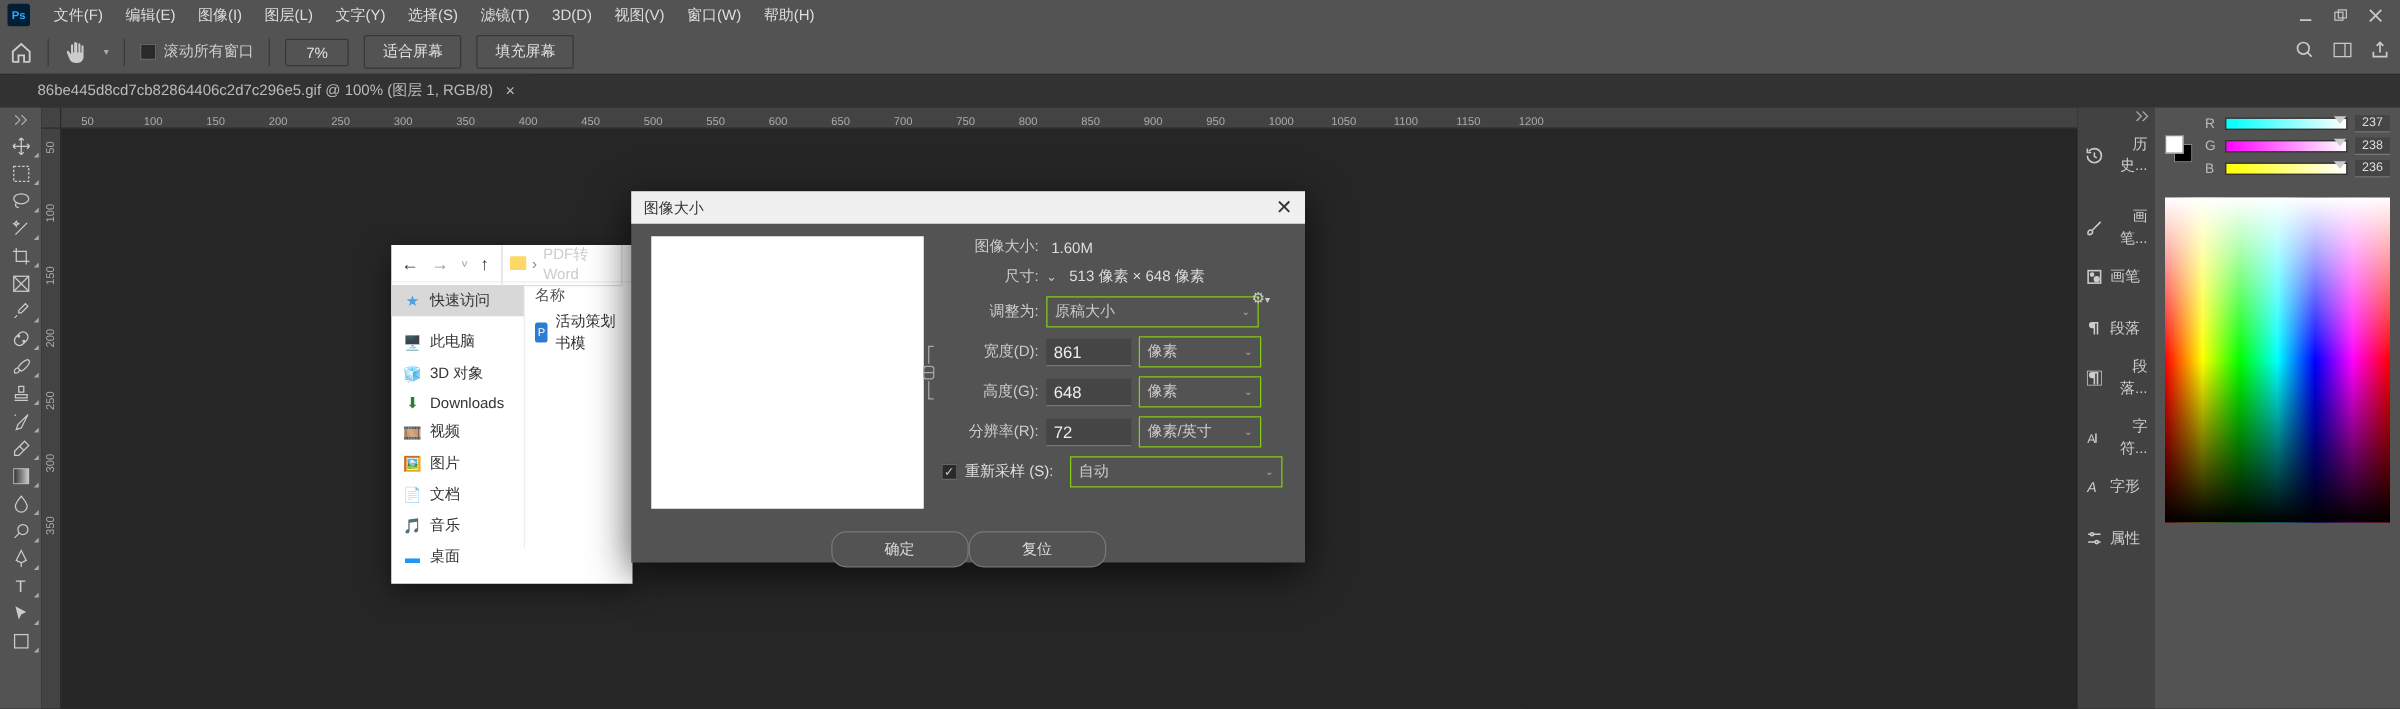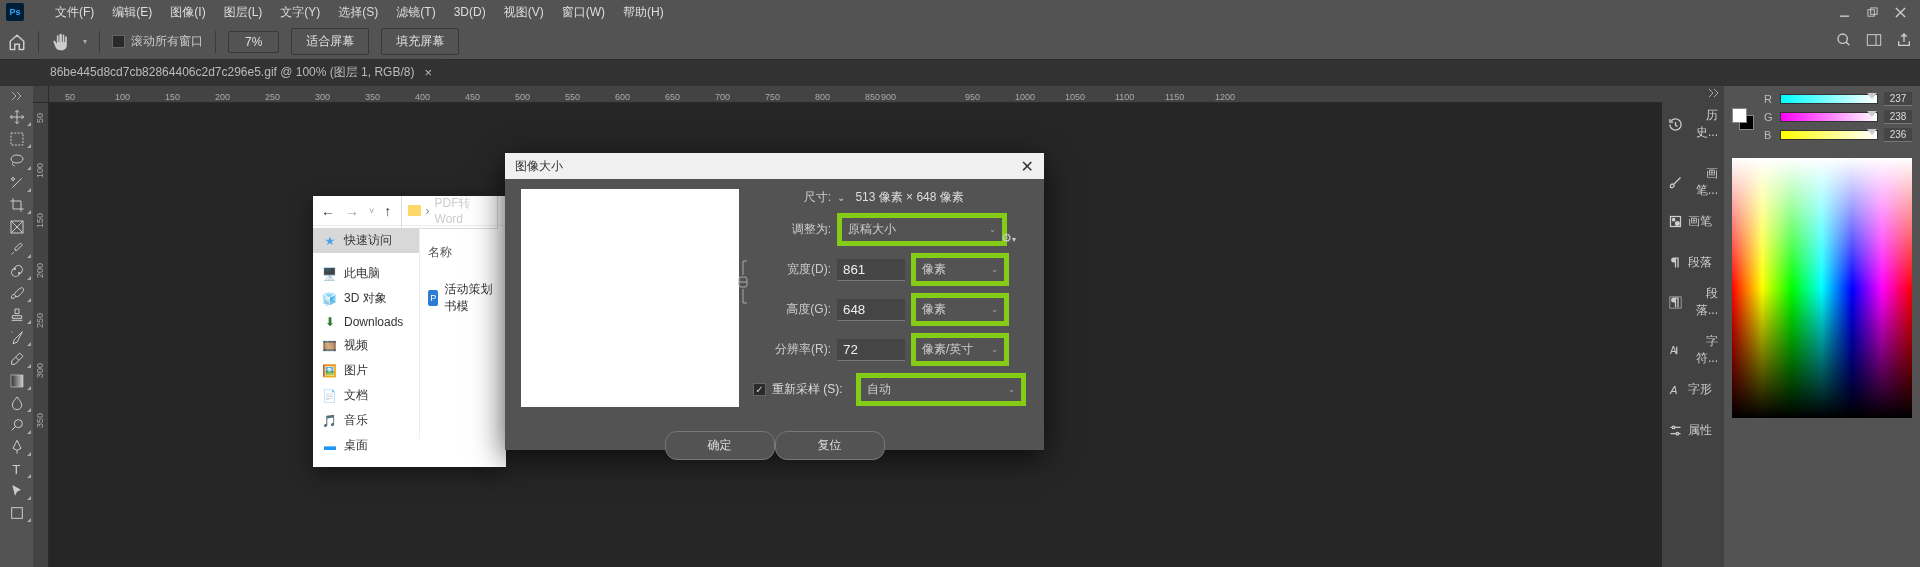--- a/index.html
+++ b/index.html
@@ -1,37 +1,37 @@
 <!DOCTYPE html>
 <html><head>
 <meta charset="utf-8">
 <style>
 * { margin: 0; padding: 0; box-sizing: border-box; font-family: "Segoe UI", "Microsoft YaHei", sans-serif; }
 body { background: #323232; color: #ccc; width: 1920px; height: 567px; overflow: hidden; position: relative; font-size: 12px; }
 
 
 .menubar { background: #535353; height: 24px; display: flex; align-items: center; padding: 0 6px; gap: 0; }
-.ps-logo { width: 18px; height: 18px; background: #001e36; color: #31a8ff; display: inline-flex; align-items: center; justify-content: center; font-size: 9px; font-weight: bold; border-radius: 2px; margin-right: 22px; }
+.ps-logo { width: 18px; height: 18px; background: #001e36; color: #31a8ff; display: inline-flex; align-items: center; justify-content: center; font-size: 9px; font-weight: bold; border-radius: 2px; margin-right: 10px; }
 .menubar .menu-item { color: #ddd; padding: 4px 9px; cursor: pointer; }
 .menubar .spacer { flex: 1; }
 .win-btn { width: 28px; height: 20px; display: flex; align-items: center; justify-content: center; cursor: pointer; color: #ccc; }
 .win-btn svg { width: 11px; height: 11px; }
 
 
 .optionsbar { background: #535353; height: 36px; display: flex; align-items: center; padding: 0 8px; gap: 12px; border-bottom: 1px solid #2b2b2b; }
 .opt-btn { color: #ccc; display: flex; align-items: center; gap: 6px; }
 .zoom-box { background: #535353; border: 1px solid #383838; color: #e0e0e0; padding: 3px 16px; border-radius: 2px; }
 .fit-btn { background: #535353; border: 1px solid #383838; color: #e0e0e0; padding: 4px 14px; border-radius: 2px; cursor: pointer; }
 .home-icon, .hand-icon, .search-icon { display: flex; align-items: center; }
 .divider { width: 1px; height: 22px; background: #3a3a3a; }
 .right-icons { display: flex; gap: 14px; align-items: center; }
 .right-icons svg { width: 16px; height: 16px; }
 
 
-.tabbar { background: #323232; height: 26px; display: flex; align-items: flex-end; padding-left: 38px; }
+.tabbar { background: #323232; height: 26px; display: flex; align-items: flex-end; padding-left: 18px; }
 .doc-tab { background: #323232; color: #bbb; padding: 5px 12px; display: flex; align-items: center; gap: 10px; font-size: 12px; }
 .tab-close { font-size: 13px; cursor: pointer; }
 
 
 .main-area { display: flex; height: calc(567px - 24px - 36px - 26px); }
 .toolbox { background: #535353; width: 33px; display: flex; flex-direction: column; padding-top: 4px; gap: 0; }
 .tool { width: 33px; height: 22px; display: flex; align-items: center; justify-content: center; cursor: pointer; position: relative; }
 .tool svg { width: 16px; height: 16px; }
 .tool .corner { position: absolute; right: 2px; bottom: 2px; width: 0; height: 0; border-style: solid; border-width: 0 0 4px 4px; border-color: transparent transparent #aaa transparent; }
 .double-arrow { height: 12px; display:flex; align-items:center; justify-content:center; margin-bottom: 4px; }
@@ -83,35 +83,35 @@
 .nav-btn { color: #999; font-size: 14px; }
 .nav-btn.enabled { color: #333; }
 .nav-crumb { display: flex; align-items: center; gap: 5px; border: 1px solid #ddd; padding: 2px 6px; flex: 1; }
 .folder-icon { width: 14px; height: 11px; background: #fdd767; border-radius: 1px; display: inline-block; }
 .exp-content { display: flex; height: calc(100% - 58px); }
 .exp-side { width: 107px; border-right: 1px solid #eee; padding: 2px 0; }
 .side-item { display: flex; align-items: center; gap: 7px; padding: 4px 10px; color: #333; cursor: pointer; }
 .side-item.sel { background: #d8d8d8; }
 .side-icon { width: 14px; height: 14px; display: inline-flex; align-items: center; justify-content: center; }
 .exp-list { flex: 1; padding: 2px 0; }
-.list-header { padding: 16px 8px; color: #555; }
+.list-header { padding: 0 8px; color: #555; }
 .list-item { display: flex; align-items: center; gap: 6px; padding: 4px 8px; color: #333; cursor: pointer; }
 
 
 .dialog { position: absolute; top: 153px; left: 505px; width: 539px; height: 297px; background: #535353; color: #ddd; font-size: 12px; box-shadow: 0 8px 30px rgba(0,0,0,.7); z-index: 20; }
 .dlg-title { background: #f0f0f0; color: #333; padding: 6px 10px; display: flex; align-items: center; justify-content: space-between; height: 26px; }
 .dlg-close { font-size: 16px; cursor: pointer; color: #333; }
 .dlg-body { display: flex; padding: 10px 16px; gap: 14px; }
 .preview { width: 218px; height: 218px; background: #fff; }
 .fields { flex: 1; }
 .field-row { display: flex; align-items: center; margin-bottom: 7px; gap: 6px; }
 .field-lbl { width: 78px; text-align: right; color: #ccc; }
 .field-info { color: #ddd; padding-left: 4px; }
 .field-input { background: #454545; color: #eee; padding: 3px 6px; width: 68px; border: none; border-bottom: 1px solid #777; }
-.field-select { background: #535353; color: #ccc; padding: 3px 6px; border: 5px solid #84cc16; display: flex; align-items: center; justify-content: space-between; gap: 6px; width: 98px; }
+.field-select { background: #535353; color: #ccc; padding: 3px 6px; border: 1px solid #84cc16; display: flex; align-items: center; justify-content: space-between; gap: 6px; width: 98px; }
 .field-select.wide { width: 170px; }
 .chev { font-size: 8px; color: #aaa; }
 .gear { position: absolute; right: 12px; top: 42px; color: #ccc; cursor:pointer; }
 .dlg-btns { display: flex; justify-content: center; padding: 8px 0 12px; }
 .dlg-btn { background: #535353; border: 1px solid #777; color: #ddd; padding: 5px 42px; border-radius: 12px; cursor: pointer; }
 .checkbox { width: 13px; height: 13px; background: #2a2a2a; border: 1px solid #666; display: inline-flex; align-items: center; justify-content: center; color: #ccc; font-size: 10px; }
 .dim-toggle { color:#ccc; font-size:10px; }
 </style>
 </head>
 <body>
@@ -344,21 +344,21 @@
         <span class="tick" style="left: 366px;">400</span>
         <span class="tick" style="left: 416px;">450</span>
         <span class="tick" style="left: 466px;">500</span>
         <span class="tick" style="left: 516px;">550</span>
         <span class="tick" style="left: 566px;">600</span>
         <span class="tick" style="left: 616px;">650</span>
         <span class="tick" style="left: 666px;">700</span>
         <span class="tick" style="left: 716px;">750</span>
         <span class="tick" style="left: 766px;">800</span>
         <span class="tick" style="left: 816px;">850</span>
-        <span class="tick" style="left: 832px;">900</span>
+        <span class="tick" style="left: 866px;">900</span>
         <span class="tick" style="left: 916px;">950</span>
         <span class="tick" style="left: 966px;">1000</span>
         <span class="tick" style="left: 1016px;">1050</span>
         <span class="tick" style="left: 1066px;">1100</span>
         <span class="tick" style="left: 1116px;">1150</span>
         <span class="tick" style="left: 1166px;">1200</span>
       </div>
     <div class="ruler-v" id="ruler-v">
         <span class="tick-v" style="top: 10px;">50</span>
         <span class="tick-v" style="top: 60px;">100</span>
@@ -531,20 +531,24 @@
 <div class="dialog">
   <div class="dlg-title">
     <span>图像大小</span>
     <span class="dlg-close">✕</span>
   </div>
   <div class="dlg-body">
     <div class="preview"></div>
     <div class="fields" style="position:relative;">
       <span class="gear">⚙<span style="font-size:8px">▾</span></span>
       <div class="field-row">
+        <span class="field-lbl">图像大小:</span>
+        <span class="field-info">1.60M</span>
+      </div>
+      <div class="field-row">
         <span class="field-lbl">尺寸:</span>
         <span class="dim-toggle">⌄</span>
         <span class="field-info">513 像素 × 648 像素</span>
       </div>
       <div class="field-row">
         <span class="field-lbl">调整为:</span>
         <span class="field-select wide">
             <span>原稿大小</span>
             <span class="chev">⌄</span>
           </span>

